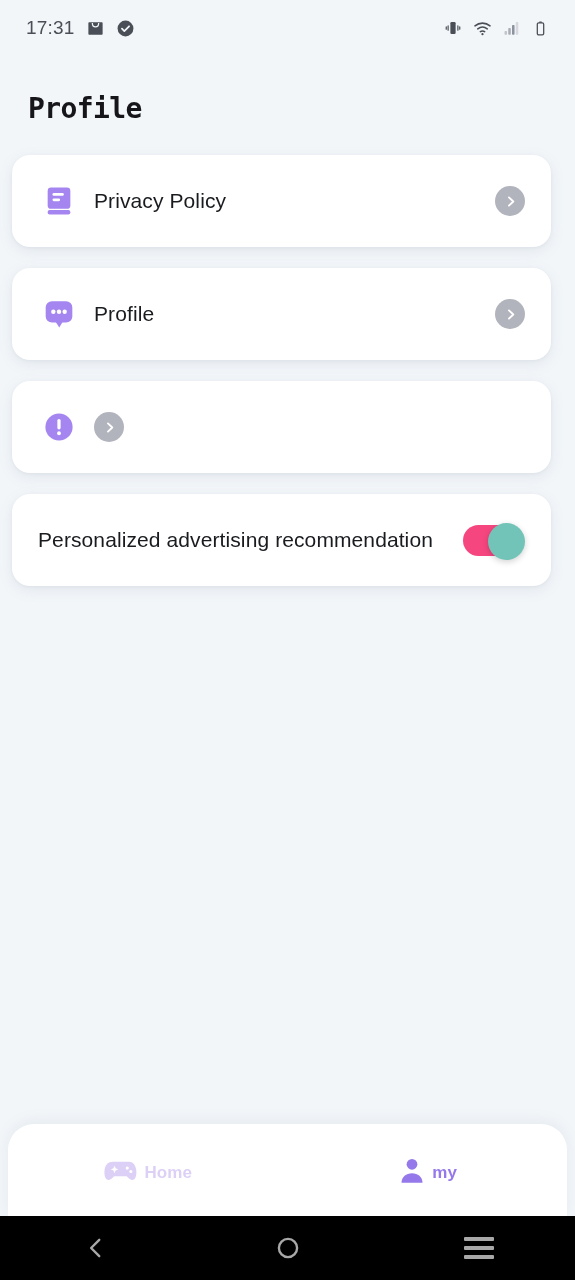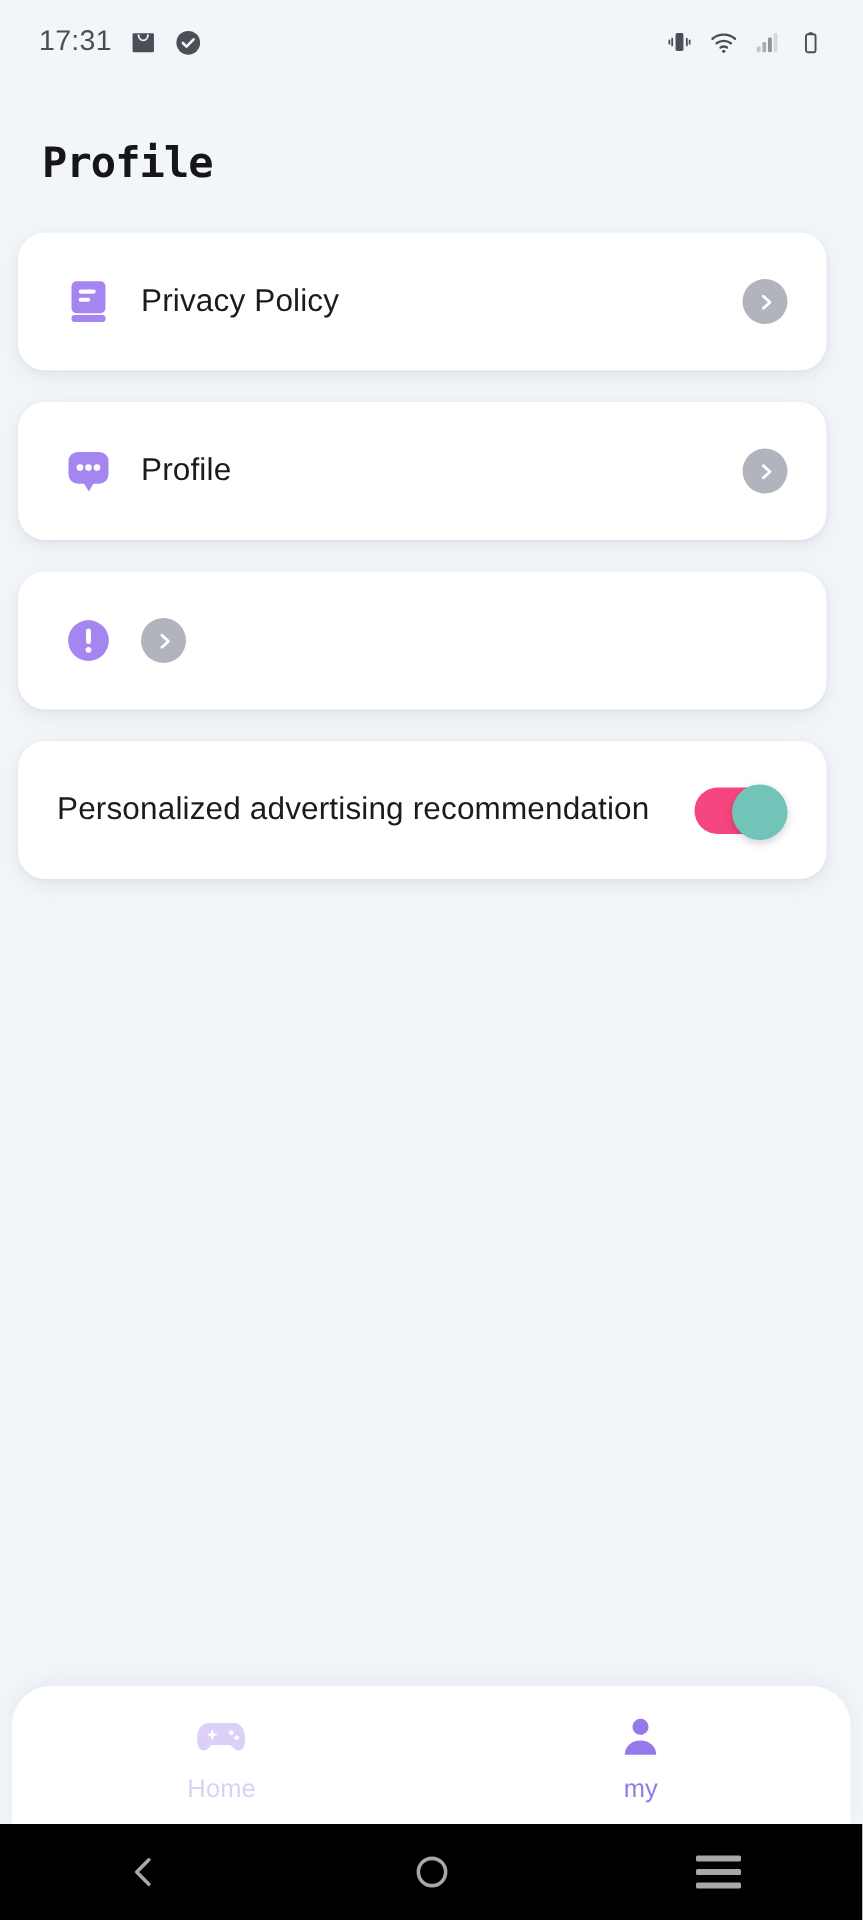--- a/index.html
+++ b/index.html
@@ -122,23 +122,24 @@
     border-radius:26px 26px 0 0;
     height:92px;
     display:flex;
     align-items:center;
     box-shadow:0 -3px 14px rgba(130,140,160,.10);
     margin:0 8px;
     padding-top:6px;
   }
   .nav-item {
     flex:1;
-    display:flex; flex-direction:column;
+    display:flex; flex-direction:row;
     align-items:center; justify-content:center;
     gap:5px;
+    font-weight:bold;
   }
   .nav-label { font-size:17px; letter-spacing:.1px; }
   .nav-item.inactive .nav-label { color:#ddd0f6; }
   .nav-item.active   .nav-label { color:#9579ea;text-align:center; }
 
   
   .android-nav {
     flex:none;
     height:64px;
     background:#000000;

